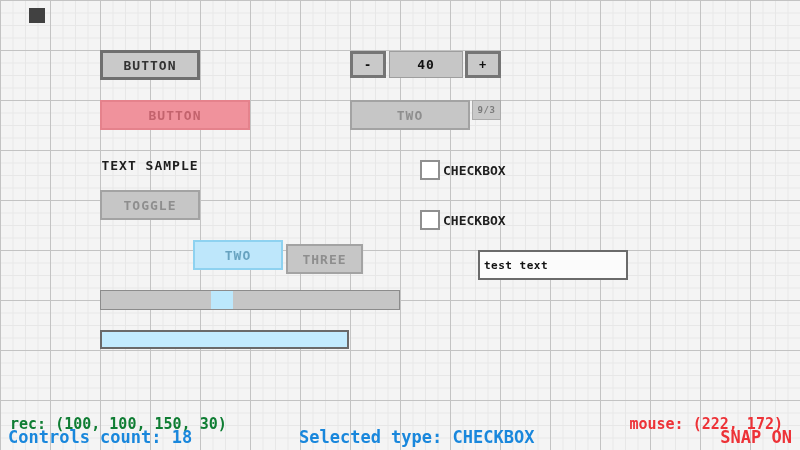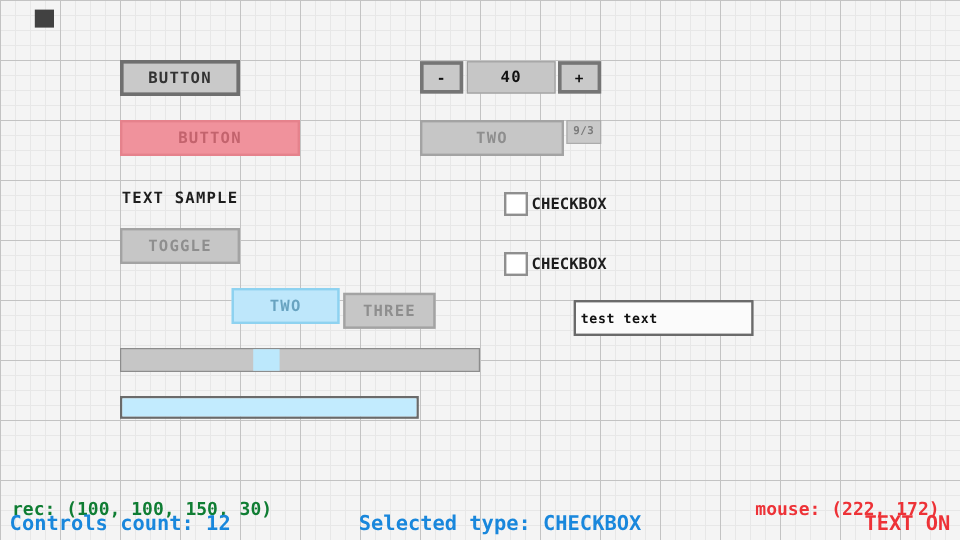--- a/index.html
+++ b/index.html
@@ -77,18 +77,18 @@
 
   <div class="ctl checkbox-box" style="left:420px;top:160px;width:20px;height:20px;"></div>
   <div class="ctl checkbox-label" style="left:443px;top:160px;width:70px;height:20px;">CHECKBOX</div>
 
   <div class="ctl checkbox-box" style="left:420px;top:210px;width:20px;height:20px;"></div>
   <div class="ctl checkbox-label" style="left:443px;top:210px;width:70px;height:20px;">CHECKBOX</div>
 
   <input class="ctl textbox" style="left: 450px; top: 250px; width: 150px; height: 30px; margin-left: 28px;" value="test text">
 
   <div class="ctl status-sm green" style="left:10px;top:405px;height:14px;">rec: (100, 100, 150, 30)</div>
-  <div class="ctl status-lg blue" style="left:8px;top:427px;height:20px;">Controls count: 12</div>
+  <div class="ctl status-lg blue" style="left:8px;top:427px;height:20px;">Controls count: 18</div>
   <div class="ctl status-lg blue" style="left:299px;top:427px;height:20px;">Selected type: CHECKBOX</div>
   <div class="ctl status-sm red" style="right:17px;top:405px;height:14px;">mouse: (222, 172)</div>
-  <div class="ctl status-lg red" style="right:8px;top:427px;height:20px;">TEXT ON</div>
+  <div class="ctl status-lg red" style="right:8px;top:427px;height:20px;">SNAP ON</div>
 
 </div>
 
 </body></html>

